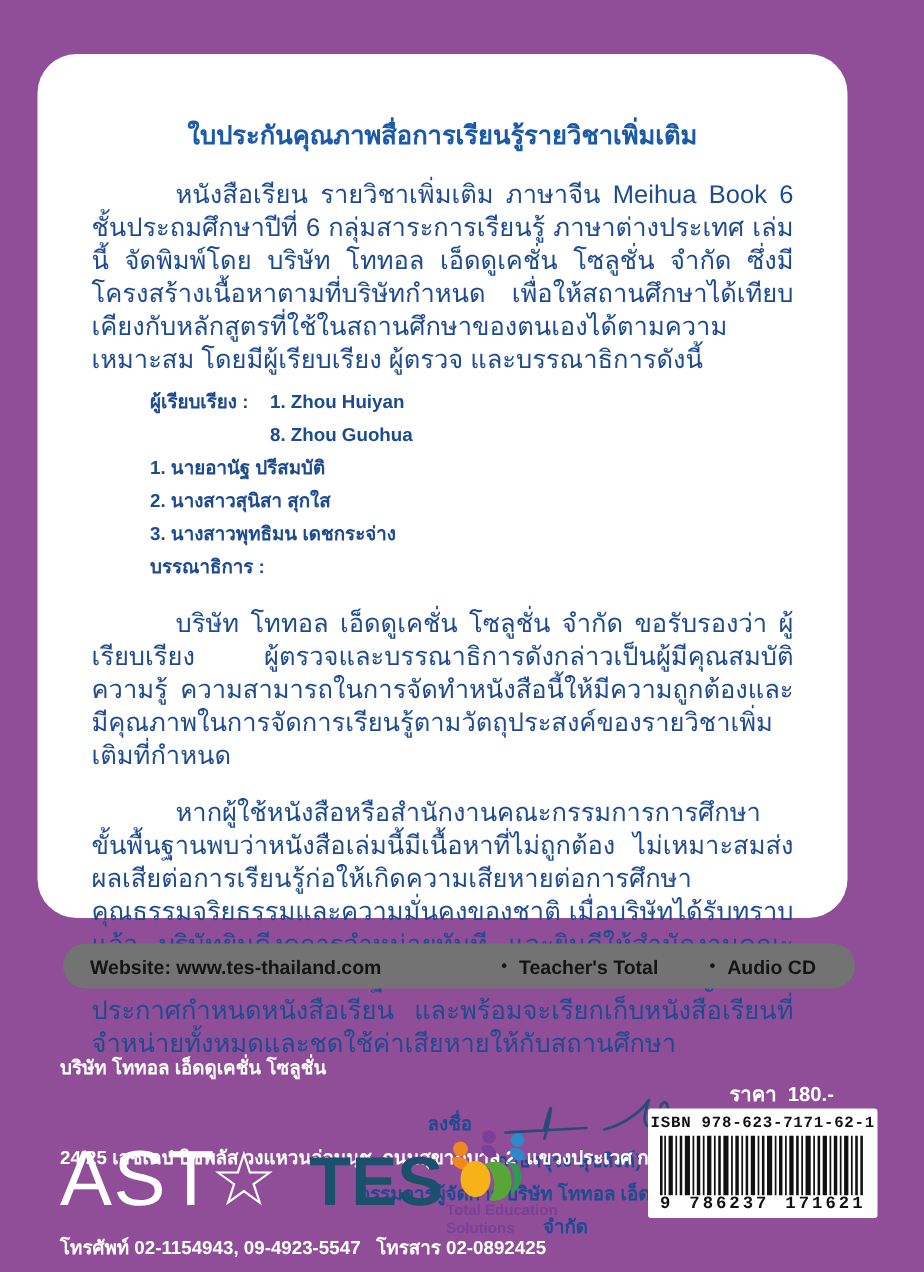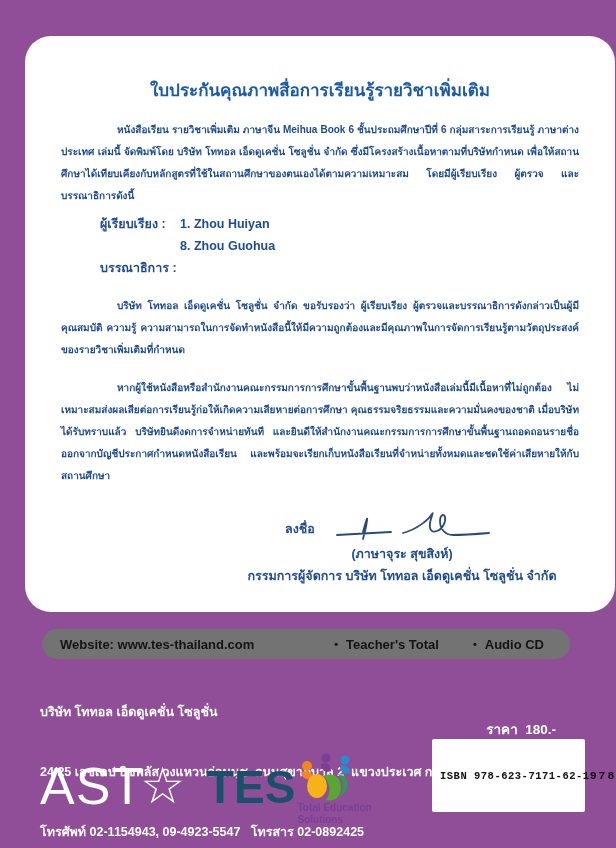--- a/index.html
+++ b/index.html
@@ -7,32 +7,32 @@
     width:616px;height:848px;
     font-family:"Liberation Sans","DejaVu Sans",sans-serif;
     overflow:hidden;
   }
   .page{
     position:relative;width:616px;height:848px;
     background:#8F4E97;
   }
   
   .card{
-    position:absolute;left:25px;top:36px;width:590px;height:576px;
+    position:absolute;left:25px;top:36px;width:540px;height:576px;
     background:#ffffff;border-radius:26px;box-sizing:border-box;
     padding:36px 36px 0 36px;
     color:#1E4B8F;
   }
   .card-title{
     text-align:center;font-size:17px;font-weight:bold;color:#1A5AA8;
     margin:4px 0 16px 0;
   }
   .para{
-    font-size:10px;line-height:22px;text-align:justify;
-    text-indent:56px;margin:16px 0 2px 0;font-weight:bold;
+    font-size:17px;line-height:22px;text-align:justify;
+    text-indent:56px;margin:16px 0 2px 0;
   }
   .credits{margin:6px 0 8px 0;padding-left:39px;font-weight:bold;}
   .credit-row{display:flex;font-size:12.5px;line-height:22px;}
   .credit-label{flex:none;min-width:70px;padding-right:10px;white-space:nowrap;}
   .credit-names{flex:1;}
   .credit-names div{line-height:22px;}
   .sig-block{margin-top:20px;}
   .sig-line{padding-left:224px;font-size:12.5px;font-weight:bold;display:flex;align-items:flex-end;}
   .sig-line svg{margin-left:18px;margin-bottom:-4px;}
   .sig-name,.sig-title{
@@ -55,21 +55,21 @@
     font-size:12.5px;font-weight:bold;line-height:20px;white-space:pre-wrap;
   }
   .price{
     position:absolute;top:718px;right:60px;color:#ffffff;
     font-size:13.5px;font-weight:bold;white-space:pre-wrap;
   }
   
   .barcode-box{
     position:absolute;left:432px;top:739px;width:153px;height:73px;
     background:#ffffff;border-radius:2px;box-sizing:border-box;
-    padding:4px 8px 3px 8px;display:flex;flex-direction:row;align-items:center;
+    padding:4px 8px 3px 8px;display:flex;flex-direction:column;align-items:center;
   }
   .isbn-text{
     font-family:"Liberation Mono","DejaVu Sans Mono",monospace;
     font-size:10.5px;font-weight:bold;color:#111;letter-spacing:.5px;white-space:nowrap;
   }
   .bars{flex:1;width:100%;margin-top:2px;}
   .barcode-digits{
     width:100%;display:flex;justify-content:space-between;
     font-family:"Liberation Mono","DejaVu Sans Mono",monospace;
     font-size:11.5px;font-weight:bold;color:#111;line-height:12px;
@@ -106,20 +106,25 @@
 
     <div class="credits">
       <div class="credit-row">
         <span class="credit-label">ผู้เรียบเรียง :</span>
         <div class="credit-names">
           <div>1. Zhou Huiyan</div>
           <div>8. Zhou Guohua</div>
         </div>
       </div>
       <div class="credit-row">
+        <div class="credit-names">
+          <div>1. นายอานัฐ ปรีสมบัติ</div>
+          <div>2. นางสาวสุนิสา สุกใส</div>
+          <div>3. นางสาวพุทธิมน เดชกระจ่าง</div>
+        </div>
       </div>
       <div class="credit-row">
         <span class="credit-label">บรรณาธิการ :</span>
       </div>
     </div>
 
     <p class="para">บริษัท โททอล เอ็ดดูเคชั่น โซลูชั่น จำกัด ขอรับรองว่า ผู้เรียบเรียง ผู้ตรวจและบรรณาธิการดังกล่าวเป็นผู้มีคุณสมบัติ ความรู้ ความสามารถในการจัดทำหนังสือนี้ให้มีความถูกต้องและมีคุณภาพในการจัดการเรียนรู้ตามวัตถุประสงค์ของรายวิชาเพิ่มเติมที่กำหนด</p>
     <p class="para">หากผู้ใช้หนังสือหรือสำนักงานคณะกรรมการการศึกษาขั้นพื้นฐานพบว่าหนังสือเล่มนี้มีเนื้อหาที่ไม่ถูกต้อง ไม่เหมาะสมส่งผลเสียต่อการเรียนรู้ก่อให้เกิดความเสียหายต่อการศึกษา คุณธรรมจริยธรรมและความมั่นคงของชาติ เมื่อบริษัทได้รับทราบแล้ว บริษัทยินดีงดการจำหน่ายทันที และยินดีให้สำนักงานคณะกรรมการการศึกษาขั้นพื้นฐานถอดถอนรายชื่อออกจากบัญชีประกาศกำหนดหนังสือเรียน และพร้อมจะเรียกเก็บหนังสือเรียนที่จำหน่ายทั้งหมดและชดใช้ค่าเสียหายให้กับสถานศึกษา</p>
 
     <div class="sig-block">

